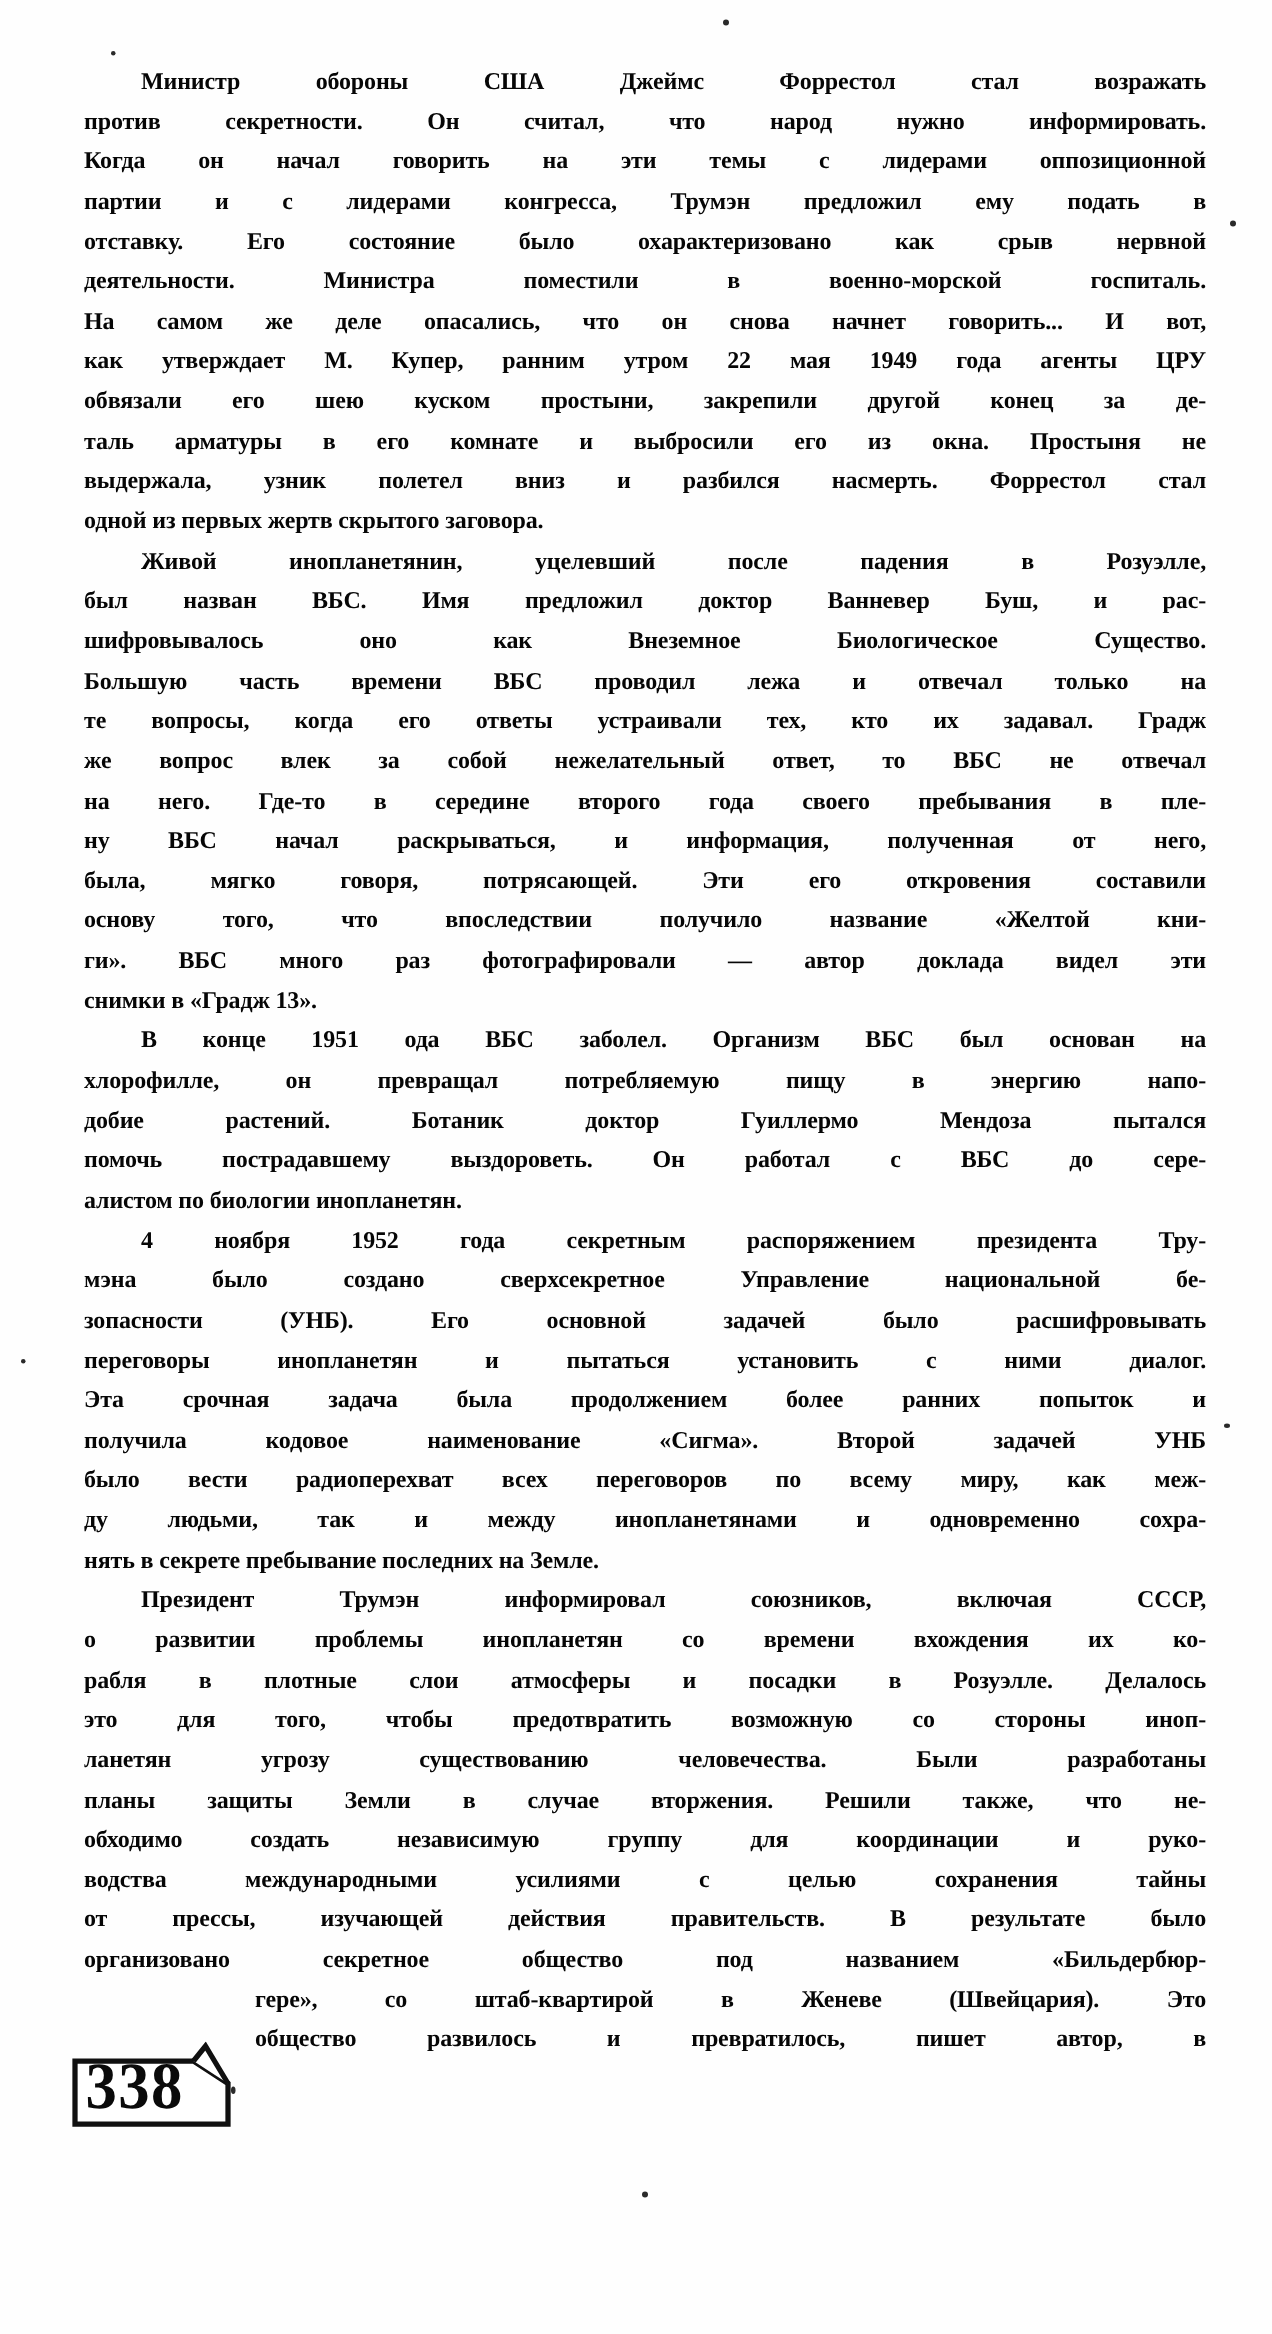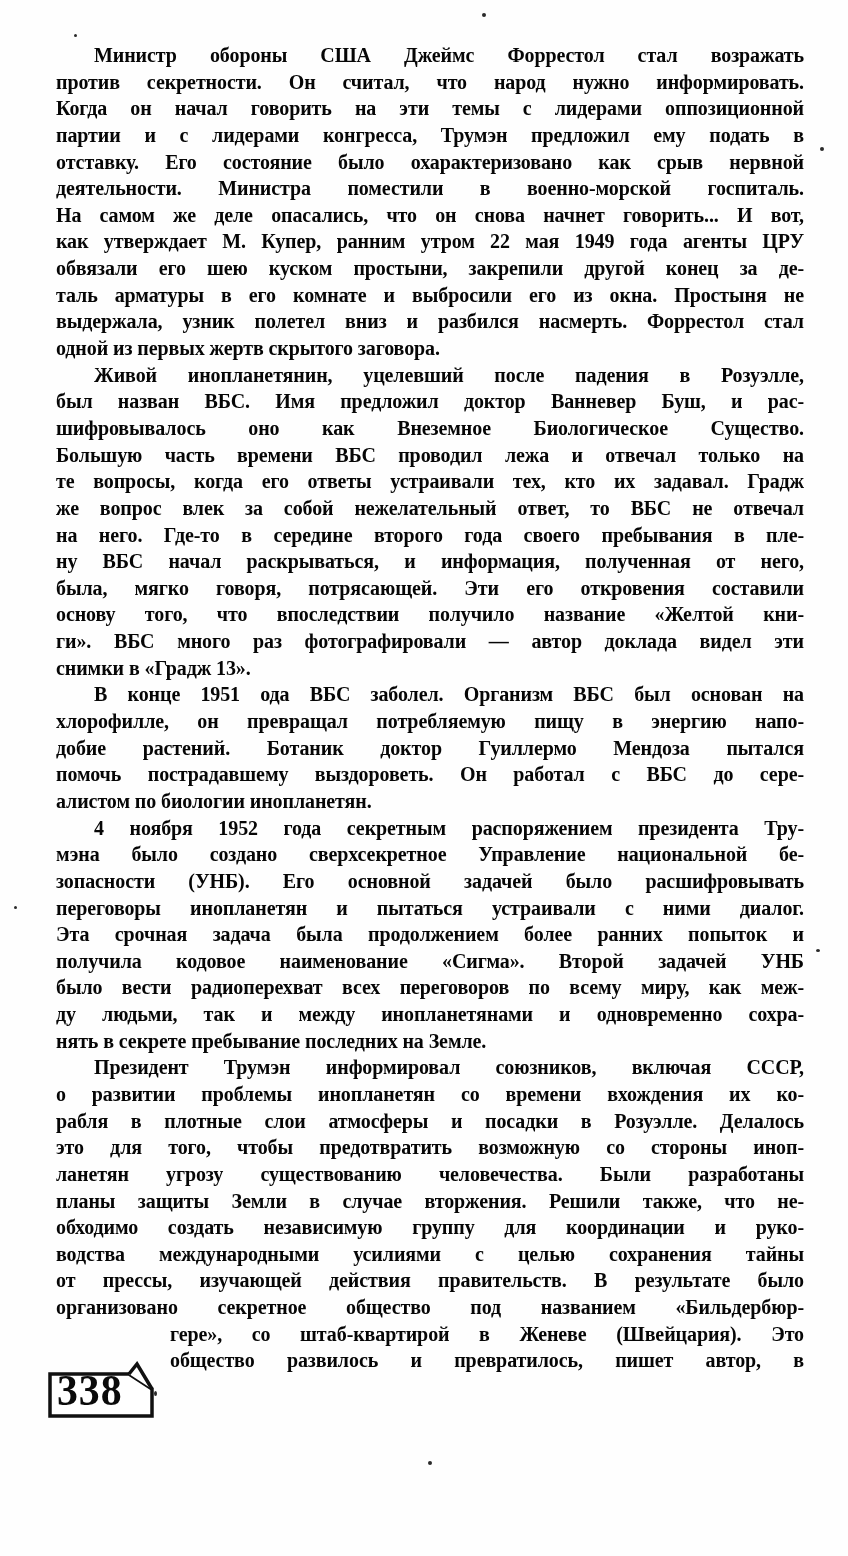--- a/index.html
+++ b/index.html
@@ -14,21 +14,21 @@
     background: #fefefe;
     overflow: hidden;
     font-family: "Liberation Serif", "DejaVu Serif", serif;
   }
   .text-block {
     position: absolute;
     left: 56px;
     top: 42px;
     width: 748px;
     color: #060606;
-    font-size: 20px;
+    font-size: 16px;
     font-weight: 700;
     letter-spacing: -0.1px;
   }
   .line {
     height: 26.65px;
     line-height: 26.65px;
     overflow: hidden;
     text-align: justify;
     text-align-last: justify;
   }
@@ -106,21 +106,21 @@
         <div class="line indent">В конце 1951 ода ВБС заболел. Организм ВБС был основан на</div>
         <div class="line">хлорофилле, он превращал потребляемую пищу в энергию напо-</div>
         <div class="line">добие растений. Ботаник доктор Гуиллермо Мендоза пытался</div>
         <div class="line">помочь пострадавшему выздороветь. Он работал с ВБС до сере-</div>
         <div class="line last">алистом по биологии инопланетян.</div>
       </div>
       <div>
         <div class="line indent">4 ноября 1952 года секретным распоряжением президента Тру-</div>
         <div class="line">мэна было создано сверхсекретное Управление национальной бе-</div>
         <div class="line">зопасности (УНБ). Его основной задачей было расшифровывать</div>
-        <div class="line">переговоры инопланетян и пытаться устраивали с ними диалог.</div>
+        <div class="line">переговоры инопланетян и пытаться установить с ними диалог.</div>
         <div class="line">Эта срочная задача была продолжением более ранних попыток и</div>
         <div class="line">получила кодовое наименование «Сигма». Второй задачей УНБ</div>
         <div class="line">было вести радиоперехват всех переговоров по всему миру, как меж-</div>
         <div class="line">ду людьми, так и между инопланетянами и одновременно сохра-</div>
         <div class="line last">нять в секрете пребывание последних на Земле.</div>
       </div>
       <div>
         <div class="line indent">Президент Трумэн информировал союзников, включая СССР,</div>
         <div class="line">о развитии проблемы инопланетян со времени вхождения их ко-</div>
         <div class="line">рабля в плотные слои атмосферы и посадки в Розуэлле. Делалось</div>

